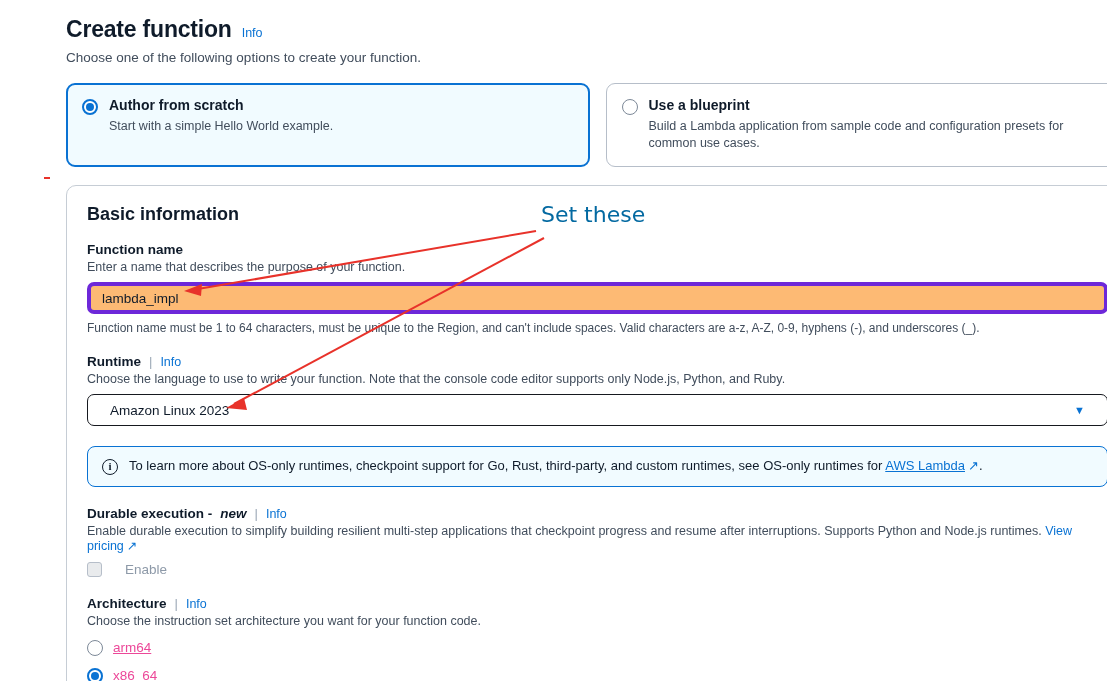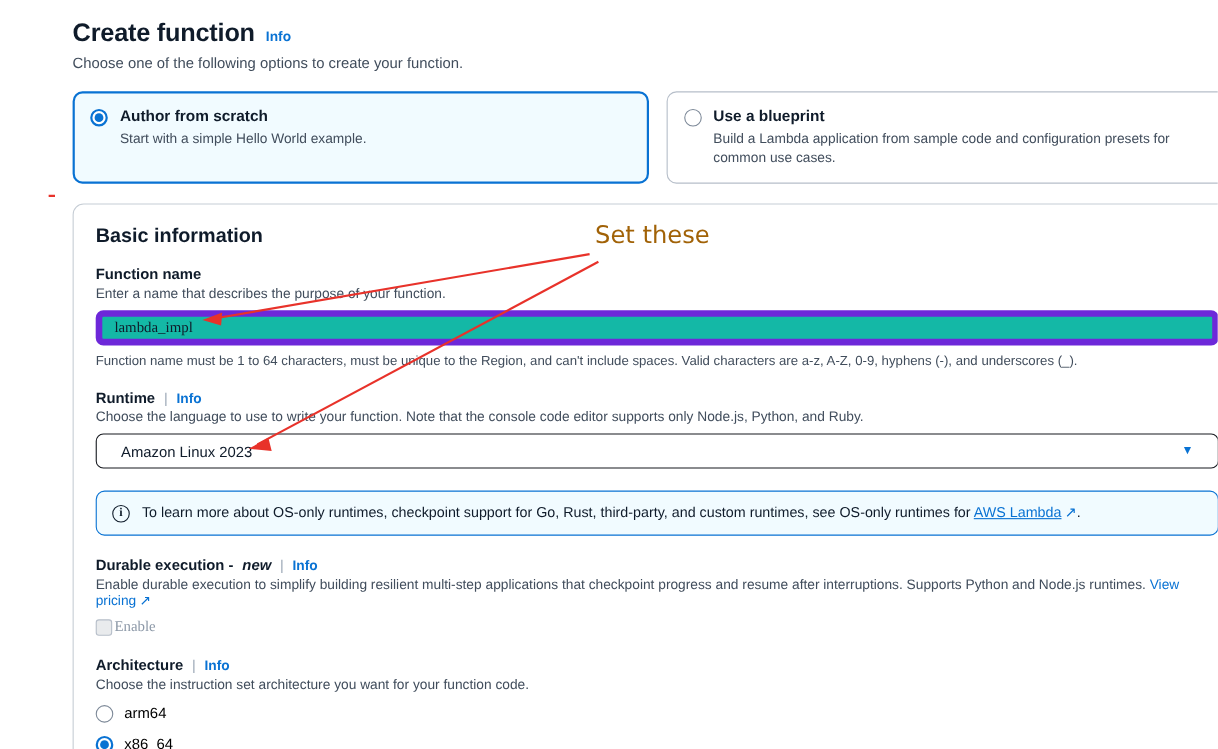--- a/index.html
+++ b/index.html
@@ -29,21 +29,21 @@
   }
   .page-title {
     font-size: 23px;
     font-weight: bold;
     letter-spacing: -0.2px;
     color: #0f1b2a;
   }
   .info-link {
     font-size: 12.5px;
     color: #0972d3;
-    font-weight: bold;
+    font-weight: normal;
     text-decoration: none;
     cursor: pointer;
   }
   .subtitle {
     margin-top: 7px;
     font-size: 13.5px;
     color: #414d5c;
   }
 
   
@@ -123,30 +123,29 @@
     font-size: 13px;
   }
   .field-desc {
     font-size: 12.5px;
     color: #414d5c;
     margin-top: 3px;
   }
   .text-input {
     margin-top: 8px;
     height: 32px;
-    border: 6px solid #6d28d9;
+    border: 4px solid #6d28d9;
     border-radius: 7px;
-    background: #14b8a6;
+    background: #fdba74;
     display: flex;
     align-items: center;
     padding: 0 11px;
     font-size: 13.5px;
     color: #0f1b2a;
     cursor: text;
-    font-family: Liberation Serif, serif;
   }
   .hint {
     font-size: 12px;
     color: #414d5c;
     margin-top: 7px;
   }
   .field-block { margin-top: 19px; }
 
   .select {
     margin-top: 8px;
@@ -203,54 +202,53 @@
   .dur-label-row {
     display: flex;
     align-items: flex-end;
     gap: 8px;
     margin-top: 19px;
   }
   .new-tag { font-style: italic; font-weight: bold; font-size: 13.5px; }
   .checkbox-row {
     display: flex;
     align-items: center;
-    gap: 2px;
+    gap: 23px;
     margin-top: 9px;
-    font-family: Liberation Serif, serif;
   }
   .checkbox {
     width: 15px; height: 15px;
     border: 1px solid #b6bec9;
     border-radius: 3px;
     background: #e9ebed;
   }
   .checkbox-label { font-size: 13.5px; color: #8d99a8; }
 
   
   .arch-radio-row {
     display: flex;
     align-items: center;
     gap: 10px;
     margin-top: 10px;
   }
-  .arch-radio-label { font-size: 13.5px; color: #000000; }
+  .arch-radio-label { font-size: 13.5px; color: #ec4899; text-decoration: underline; }
 
   
   .annot {
     position: absolute;
     left: 0; top: 0;
     width: 1107px; height: 681px;
     pointer-events: none;
   }
   .annot-text {
     position: absolute;
     left: 497px; top: 202px;
     font-family: "DejaVu Sans", sans-serif;
     font-size: 22px;
-    color: #a16207;
+    color: #0369a1;
     white-space: nowrap;
   }
   .edge-marks {
     position: absolute;
     left: 0; top: 0; width: 1107px; height: 681px;
   }
 </style>
 </head>
 <body>
 

